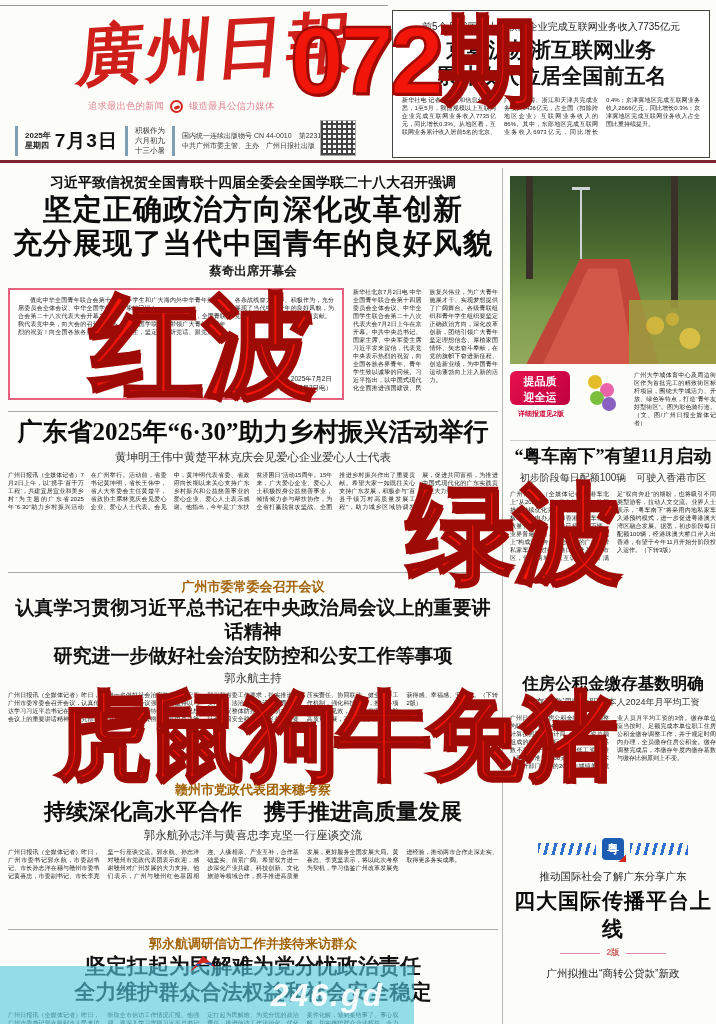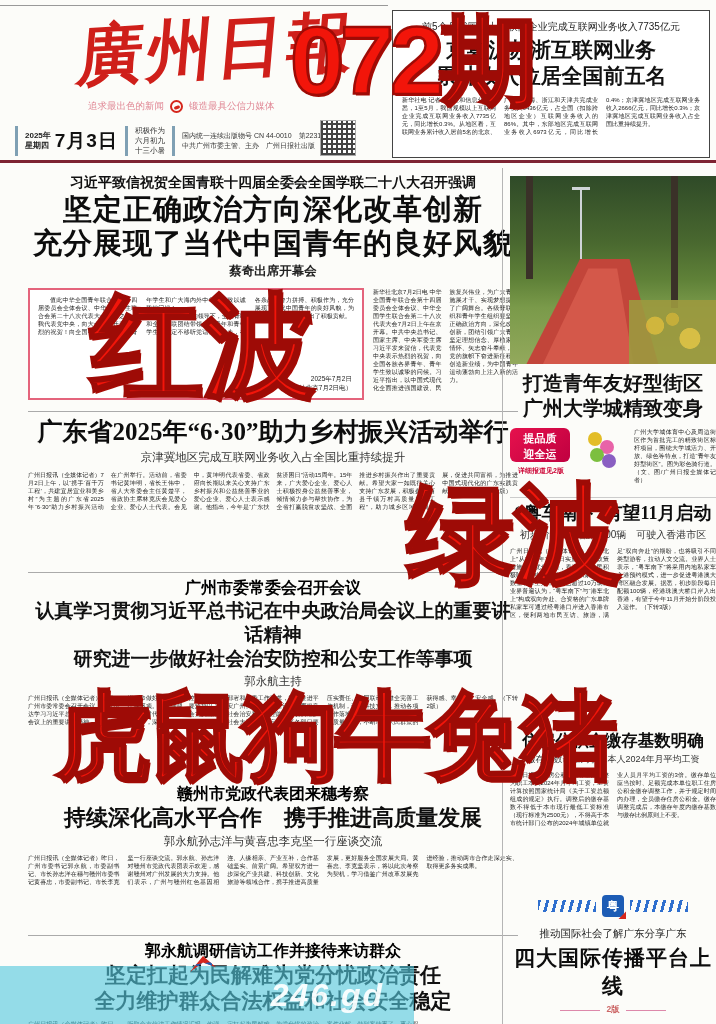--- a/index.html
+++ b/index.html
@@ -26,23 +26,23 @@
     background-size:100% 100%; }
   .red-rule { position:absolute; left:0; top:160px; width:716px; height:3px; background:#7d2332; }
 
   
   .topbox { position:absolute; left:392px; top:10px; width:318px; height:148px; border:1.5px solid #444; background:#fff; padding:7px 9px; }
   .topbox-kicker { font-size:10px; color:#222; text-align:center; margin-top:2px; }
   .topbox-h { font-family:"Liberation Serif",serif; font-size:21px; font-weight:900; color:#111; text-align:center; line-height:1.25; margin-top:3px; }
   .topbox-body { margin-top:6px; font-size:6px; line-height:8px; color:#222; column-count:3; column-gap:8px; text-align:justify; height:52px; overflow:hidden; }
 
   
-  .main { position:absolute; left:8px; top:168px; width:490px; height:856px; overflow:hidden;margin-left:20px; }
+  .main { position:absolute; left:8px; top:168px; width:490px; height:856px; overflow:hidden; }
   .kicker { font-family:"Liberation Serif",serif; font-size:14px; font-weight:bold; color:#111; text-align:center; }
-  .kicker-sm { font-family:"Liberation Serif",serif; font-size:16px; font-weight:bold; color:#000000; text-align:center; }
+  .kicker-sm { font-family:"Liberation Serif",serif; font-size:13px; font-weight:bold; color:#a16207; text-align:center; }
   .headline-xl { font-family:"Liberation Serif",serif; font-size:29px; font-weight:900; color:#0d0d0d; text-align:center; line-height:1.18; letter-spacing:1px; }
   .headline-lg { font-family:"Liberation Serif",serif; font-size:25px; font-weight:900; color:#0d0d0d; text-align:center; line-height:1.2; }
   .headline-md { font-family:"Liberation Serif",serif; font-size:19px; font-weight:900; color:#111; text-align:center; line-height:1.25; }
   .subline { font-size:12.5px; color:#222; text-align:center; margin-top:3px; font-weight:bold; }
   .subline-thin { font-size:11.5px; color:#333; text-align:center; margin-top:3px; }
   .tinytext { font-size:6px; line-height:8px; color:#222; text-align:justify; overflow:hidden; }
   .sec-rule { border:none; border-top:1px solid #aaa; margin:7px 0 5px 0; }
 
   .letter-row { display:flex; margin-top:8px; height:116px; }
   .letter-box { width:336px; height:112px; border:2px solid #e4647c; background:#fff; padding:6px 8px; position:relative; flex:none; }
@@ -172,21 +172,21 @@
       </div>
       <div class="letter-right">
         <div class="tinytext">新华社北京7月2日电 中华全国青年联合会第十四届委员会全体会议、中华全国学生联合会第二十八次代表大会7月2日上午在京开幕。中共中央总书记、国家主席、中央军委主席习近平发来贺信，代表党中央表示热烈的祝贺，向全国各族各界青年、青年学生致以诚挚的问候。习近平指出，以中国式现代化全面推进强国建设、民族复兴伟业，为广大青年施展才干、实现梦想提供了广阔舞台。各级青联组织和青年学生组织要坚定正确政治方向，深化改革创新，团结引领广大青年坚定理想信念、厚植家国情怀、矢志奋斗奉献，在党的旗帜下奋进新征程、创造新业绩，为中国青年运动蓬勃向上注入新的活力。</div>
       </div>
     </div>
 
     <hr class="sec-rule">
 
     <div>
       <div class="headline-lg">广东省2025年“6·30”助力乡村振兴活动举行</div>
-      <div class="subline-thin">京津冀地区完成互联网业务收入占全国比重持续提升</div>
+      <div class="subline-thin">黄坤明王伟中黄楚平林克庆会见爱心企业爱心人士代表</div>
       <div class="tinytext s630-body">广州日报讯（全媒体记者）7月2日上午，以“携手‘百千万工程’，共建宜居宜业和美乡村”为主题的广东省2025年“6·30”助力乡村振兴活动在广州举行。活动前，省委书记黄坤明，省长王伟中，省人大常委会主任黄楚平，省政协主席林克庆会见爱心企业、爱心人士代表。会见中，黄坤明代表省委、省政府向长期以来关心支持广东乡村振兴和公益慈善事业的爱心企业、爱心人士表示感谢。他指出，今年是“广东扶贫济困日”活动15周年。15年来，广大爱心企业、爱心人士积极投身公益慈善事业，倾情倾力参与帮扶协作，为全省打赢脱贫攻坚战、全面推进乡村振兴作出了重要贡献。希望大家一如既往关心支持广东发展，积极参与“百县千镇万村高质量发展工程”，助力城乡区域协调发展，促进共同富裕，为推进中国式现代化的广东实践贡献更大力量。（下转2版）</div>
     </div>
 
     <hr class="sec-rule">
 
     <div>
       <div class="kicker-sm">广州市委常委会召开会议</div>
       <div class="headline-md">认真学习贯彻习近平总书记在中央政治局会议上的重要讲话精神</div>
       <div class="headline-md">研究进一步做好社会治安防控和公安工作等事项</div>
       <div class="subline-thin">郭永航主持</div>
@@ -214,24 +214,20 @@
 
     <div class="photo">
       <span class="trunk" style="left:78%;"></span>
       <span class="trunk" style="left:8%; height:55%;"></span>
       <span class="pole"></span>
       <span class="path"></span>
       <span class="path2"></span>
       <span class="flowers"></span>
     </div>
 
-    <div class="sb-h2">
-      <div>打造青年友好型街区</div>
-      <div>广州大学城精致变身</div>
-    </div>
 
     <div class="badge-row">
       <div class="badge-col">
         <div class="badge">
           <div>提品质</div>
           <div>迎全运</div>
         </div>
         <div class="badge-note">详细报道见2版</div>
       </div>
       <div class="fireworks">

